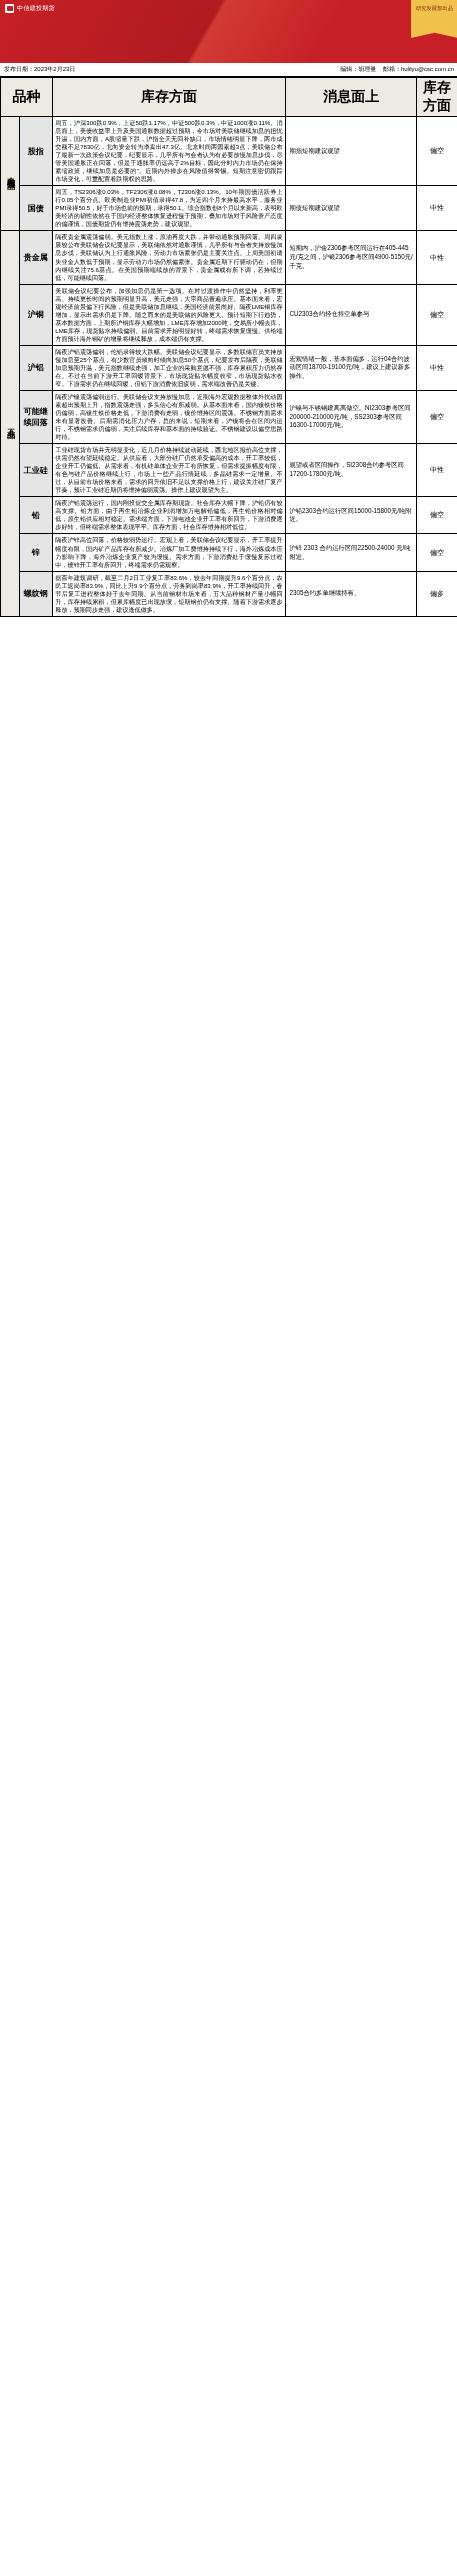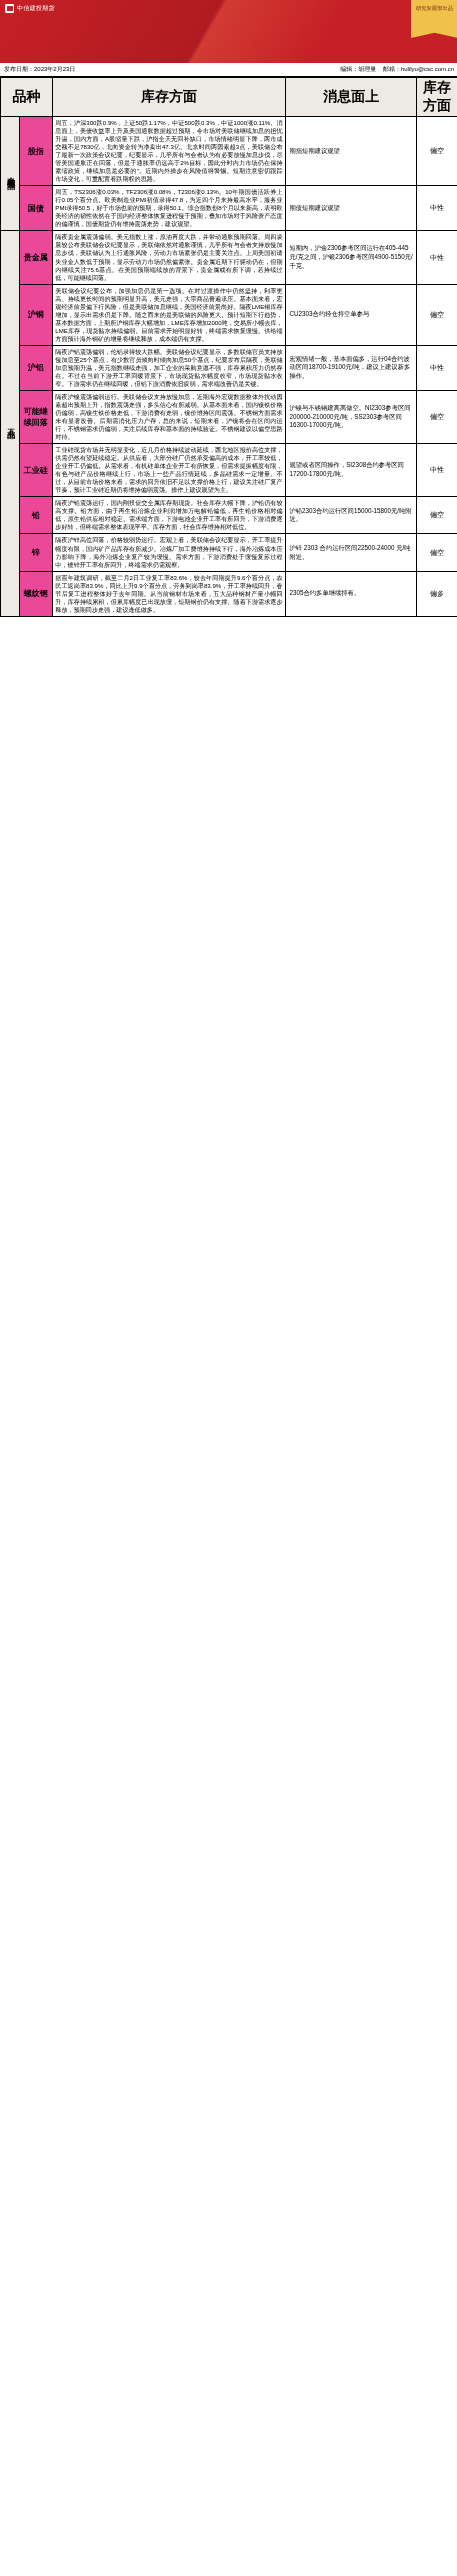--- a/index.html
+++ b/index.html
@@ -25,21 +25,21 @@
   
   table{border-collapse:collapse;width:458px;table-layout:fixed;}
   th,td{border:0.7px solid #000;vertical-align:middle;}
   thead th{background:#ede9e3;font-size:14px;font-weight:bold;height:17px;}
   .col-group{width:17px;}
   .col-variety{width:30px;}
   .col-focus{width:212px;}
   .col-advice{width:119px;}
   .col-view{width:37px;}
   td.group{background:#ede9e3;font-size:8px;font-weight:bold;text-align:center;padding:1.3px;}
-  td.variety{background:#ec4899;font-size:8px;font-weight:bold;text-align:center;}
+  td.variety{background:#e5e5e5;font-size:8px;font-weight:bold;text-align:center;}
   td.focus{font-size:6.1px;line-height:1.32;text-align:justify;padding:2px 2.6px;}
   td.advice{font-size:6.3px;line-height:1.4;text-align:left;padding:2px 3.3px;}
   td.view{font-size:7px;text-align:center;}
   .vtext{writing-mode:vertical-rl;text-orientation:upright;letter-spacing:1.3px;display:inline-block;}
 </style>
 </head>
 <body>
 
 <div class="page">
 

